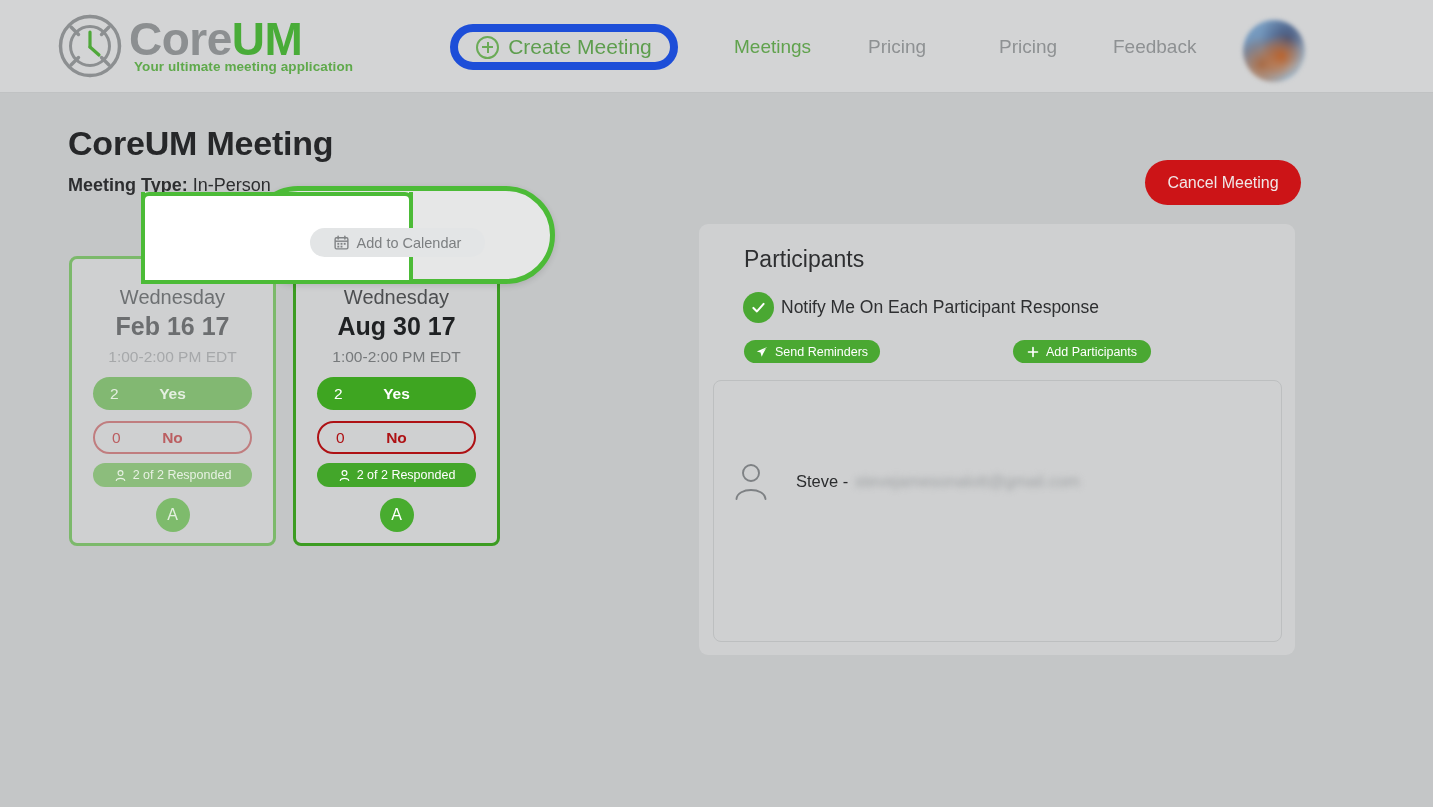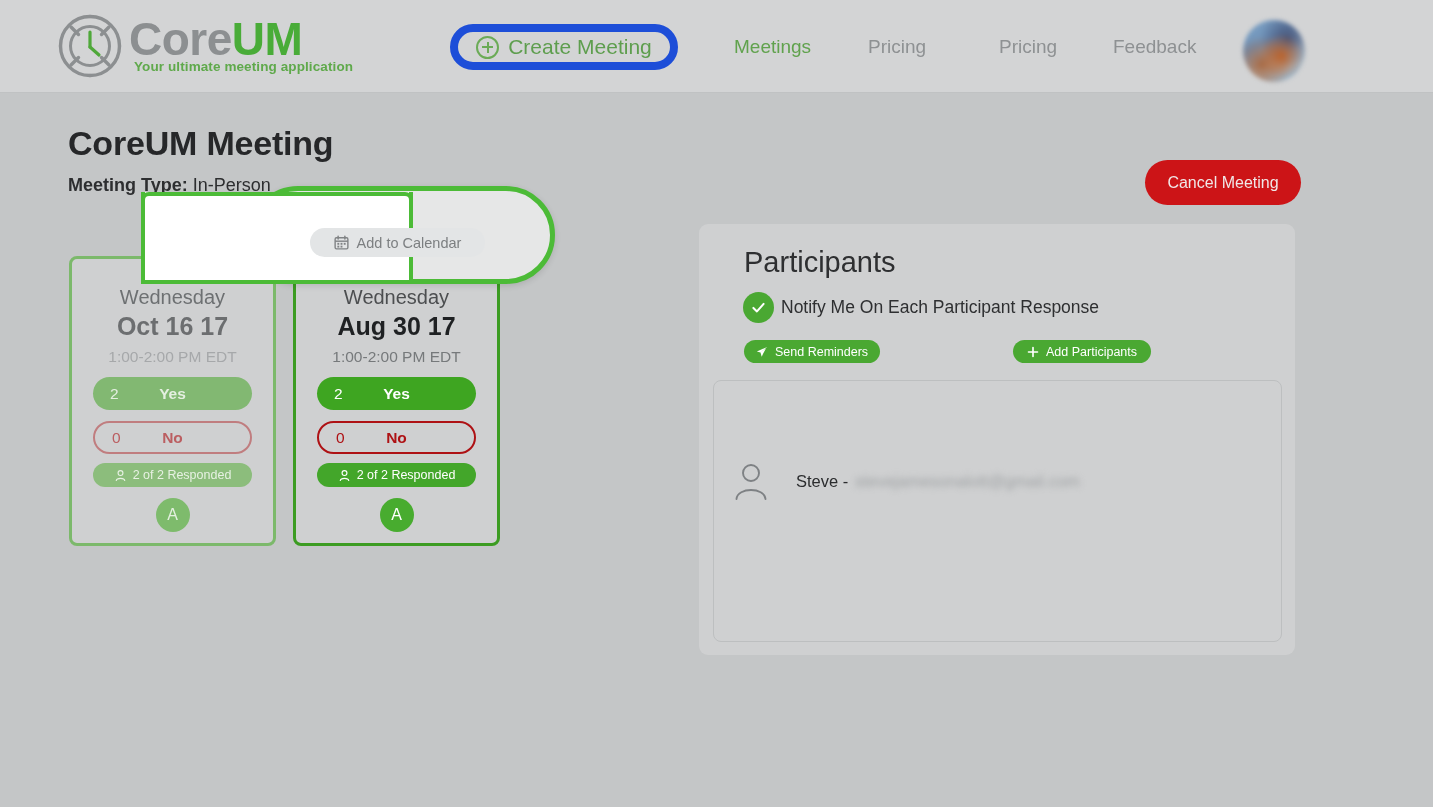--- a/index.html
+++ b/index.html
@@ -157,21 +157,21 @@
   #date-card-2 .dc-avatar { background: #48ac2f; color: #ffffff; }
 
   
   #participants-panel {
     position: absolute; left: 699px; top: 224px;
     width: 596px; height: 431px;
     background: #cfd0d1; border-radius: 9px;
   }
   #participants-heading {
     position: absolute; left: 45px; top: 22px;
-    font-size: 29px; color: #2e2f31;
+    font-size: 23px; color: #2e2f31;
   }
   #notify-row {
     position: absolute; left: 44px; top: 68px;
     display: flex; align-items: center; gap: 7px;
   }
   #notify-check {
     width: 31px; height: 31px; border-radius: 50%;
     background: #4aa832; display: flex; align-items: center; justify-content: center;
     flex: none; cursor: pointer;
   }
@@ -302,21 +302,21 @@
 
   <div id="page-title">CoreUM Meeting</div>
   <div id="meeting-type-line">
     <b>Meeting Type:</b>
     <span class="val">In-Person</span>
   </div>
   <button id="cancel-meeting-btn">Cancel Meeting</button>
 
   <div class="date-card" id="date-card-1">
     <div class="dc-day">Wednesday</div>
-    <div class="dc-date">Oct 16 17</div>
+    <div class="dc-date">Feb 16 17</div>
     <div class="dc-time">1:00-2:00 PM EDT</div>
     <div class="vote-pill yes-pill">
       <span class="cnt">2</span>
       <span class="lbl">Yes</span>
     </div>
     <div class="vote-pill no-pill">
       <span class="cnt">0</span>
       <span class="lbl">No</span>
     </div>
     <div class="responded-pill">

